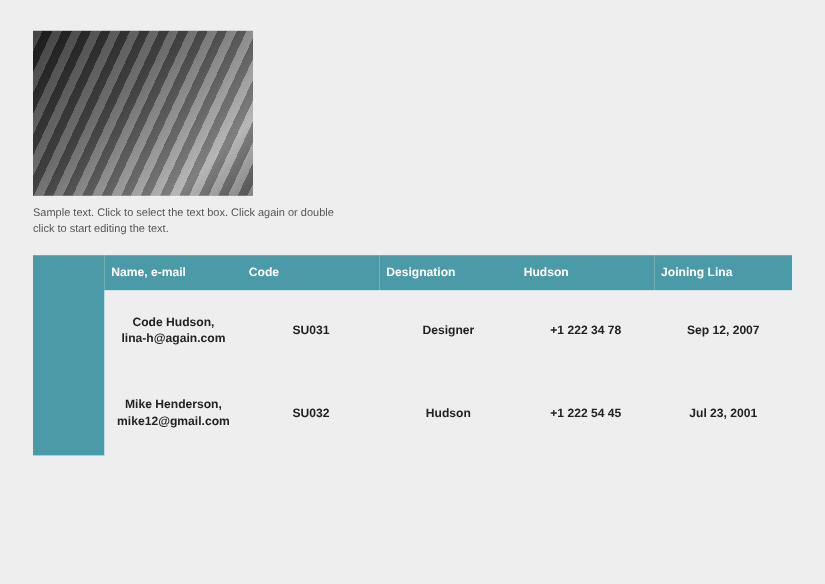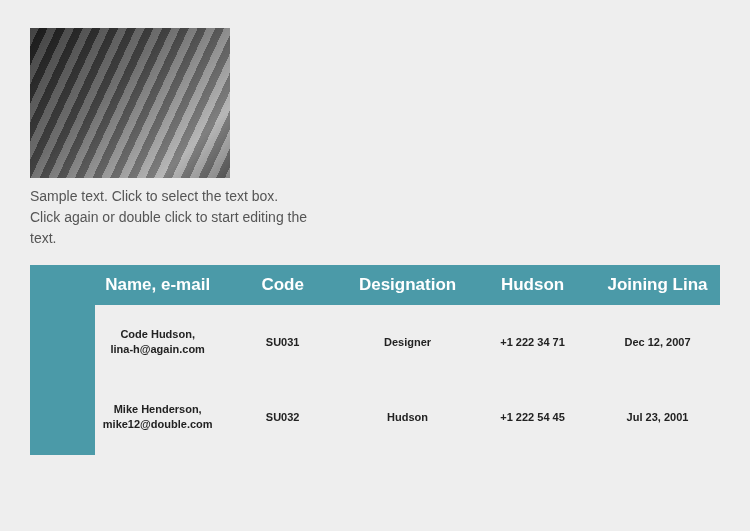--- a/index.html
+++ b/index.html
@@ -22,21 +22,21 @@
     position: relative;
     overflow: hidden;
   }
   .hero-img::before {
     content: "";
     position: absolute;
     inset: 0;
     background: repeating-linear-gradient(115deg, rgba(255,255,255,0.15) 0 8px, rgba(0,0,0,0.25) 8px 16px);
   }
   .sample-text {
-    font-size: 14px;
+    font-size: 10px;
     color: #555;
     margin-top: 8px;
     max-width: 280px;
     line-height: 1.5;
   }
   .table-wrap {
     margin-top: 16px;
     display: flex;
     width: 100%;
   }
@@ -47,24 +47,24 @@
   table {
     border-collapse: collapse;
     width: 100%;
     table-layout: fixed;
   }
   thead {
     background: #4b9aa8;
   }
   th {
     color: #fff;
-    font-size: 17px;
+    font-size: 11px;
     font-weight: 600;
     padding: 10px 6px;
-    text-align: center;
+    text-align: left;
   }
   td {
     font-size: 11px;
     font-weight: 600;
     color: #222;
     text-align: center;
     padding: 22px 6px;
     background: #eeeeee;
   }
   .name-cell { line-height: 1.4; }
@@ -89,27 +89,27 @@
         </tr>
       </thead>
       <tbody>
         <tr>
           <td class="name-cell">
             <span>Code Hudson,</span><br>
             <span>lina-h@again.com</span>
           </td>
           <td>SU031</td>
           <td>Designer</td>
-          <td>+1 222 34 71</td>
-          <td>Dec 12, 2007</td>
+          <td>+1 222 34 78</td>
+          <td>Sep 12, 2007</td>
         </tr>
         <tr>
           <td class="name-cell">
             <span>Mike Henderson,</span><br>
-            <span>mike12@double.com</span>
+            <span>mike12@gmail.com</span>
           </td>
           <td>SU032</td>
           <td>Hudson</td>
           <td>+1 222 54 45</td>
           <td>Jul 23, 2001</td>
         </tr>
       </tbody>
     </table>
   </div>
 </div>

